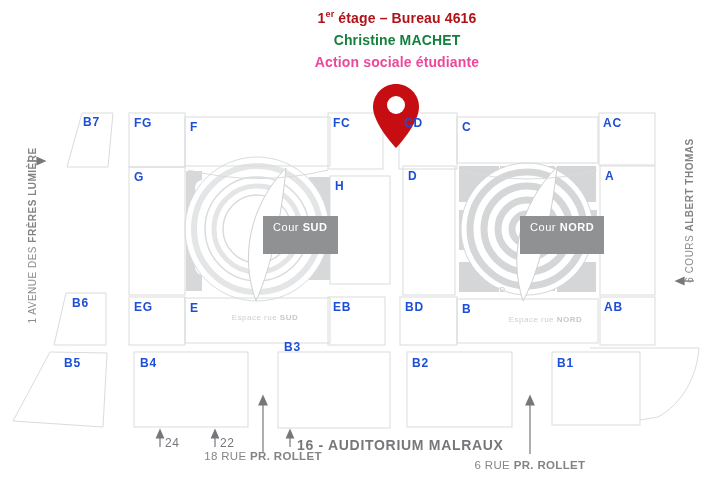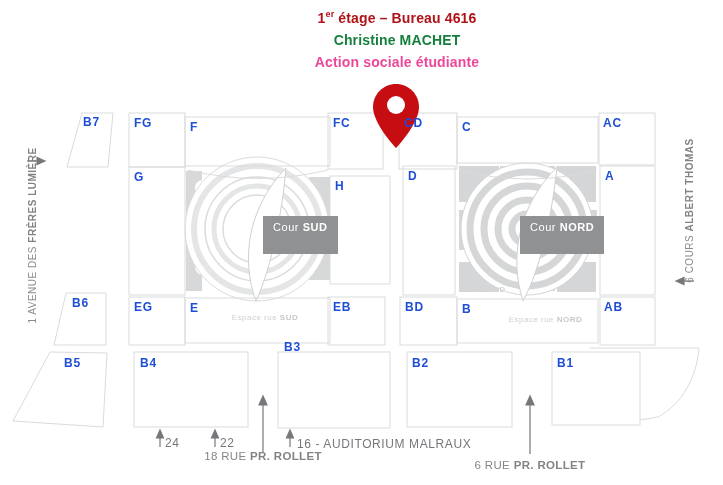--- a/index.html
+++ b/index.html
@@ -21,21 +21,21 @@
   .courbox{position:absolute;background:#8f9193;color:#fff;font-size:11px;
            letter-spacing:.05em;padding:5px 10px 21px 10px;white-space:nowrap;margin-left:36px;}
   
   .vstreet{position:absolute;font-size:10px;color:#8a8c8e;letter-spacing:.05em;
            text-align:center;transform:rotate(-90deg);white-space:nowrap;}
   .vstreet b,.hstreet b{color:#818385;}
   
   .hstreet{position:absolute;font-size:11.5px;color:#84868a;letter-spacing:.03em;
            text-align:center;white-space:nowrap;}
   .num{position:absolute;font-size:12px;color:#75777a;letter-spacing:.04em;}
-  .aud{position:absolute;font-size:12px;font-weight:normal;color:#75777a;letter-spacing:.05em;}
+  .aud{position:absolute;font-size:14px;font-weight:bold;color:#75777a;letter-spacing:.05em;}
   svg{position:absolute;left:0;top:0;}
   .pin{position:absolute;left:372px;top:83px;width:48px;height:66px;}
 </style>
 </head>
 <body>
 
 <div id="stage">
 
   <svg width="723" height="485" viewBox="0 0 723 485">
 

